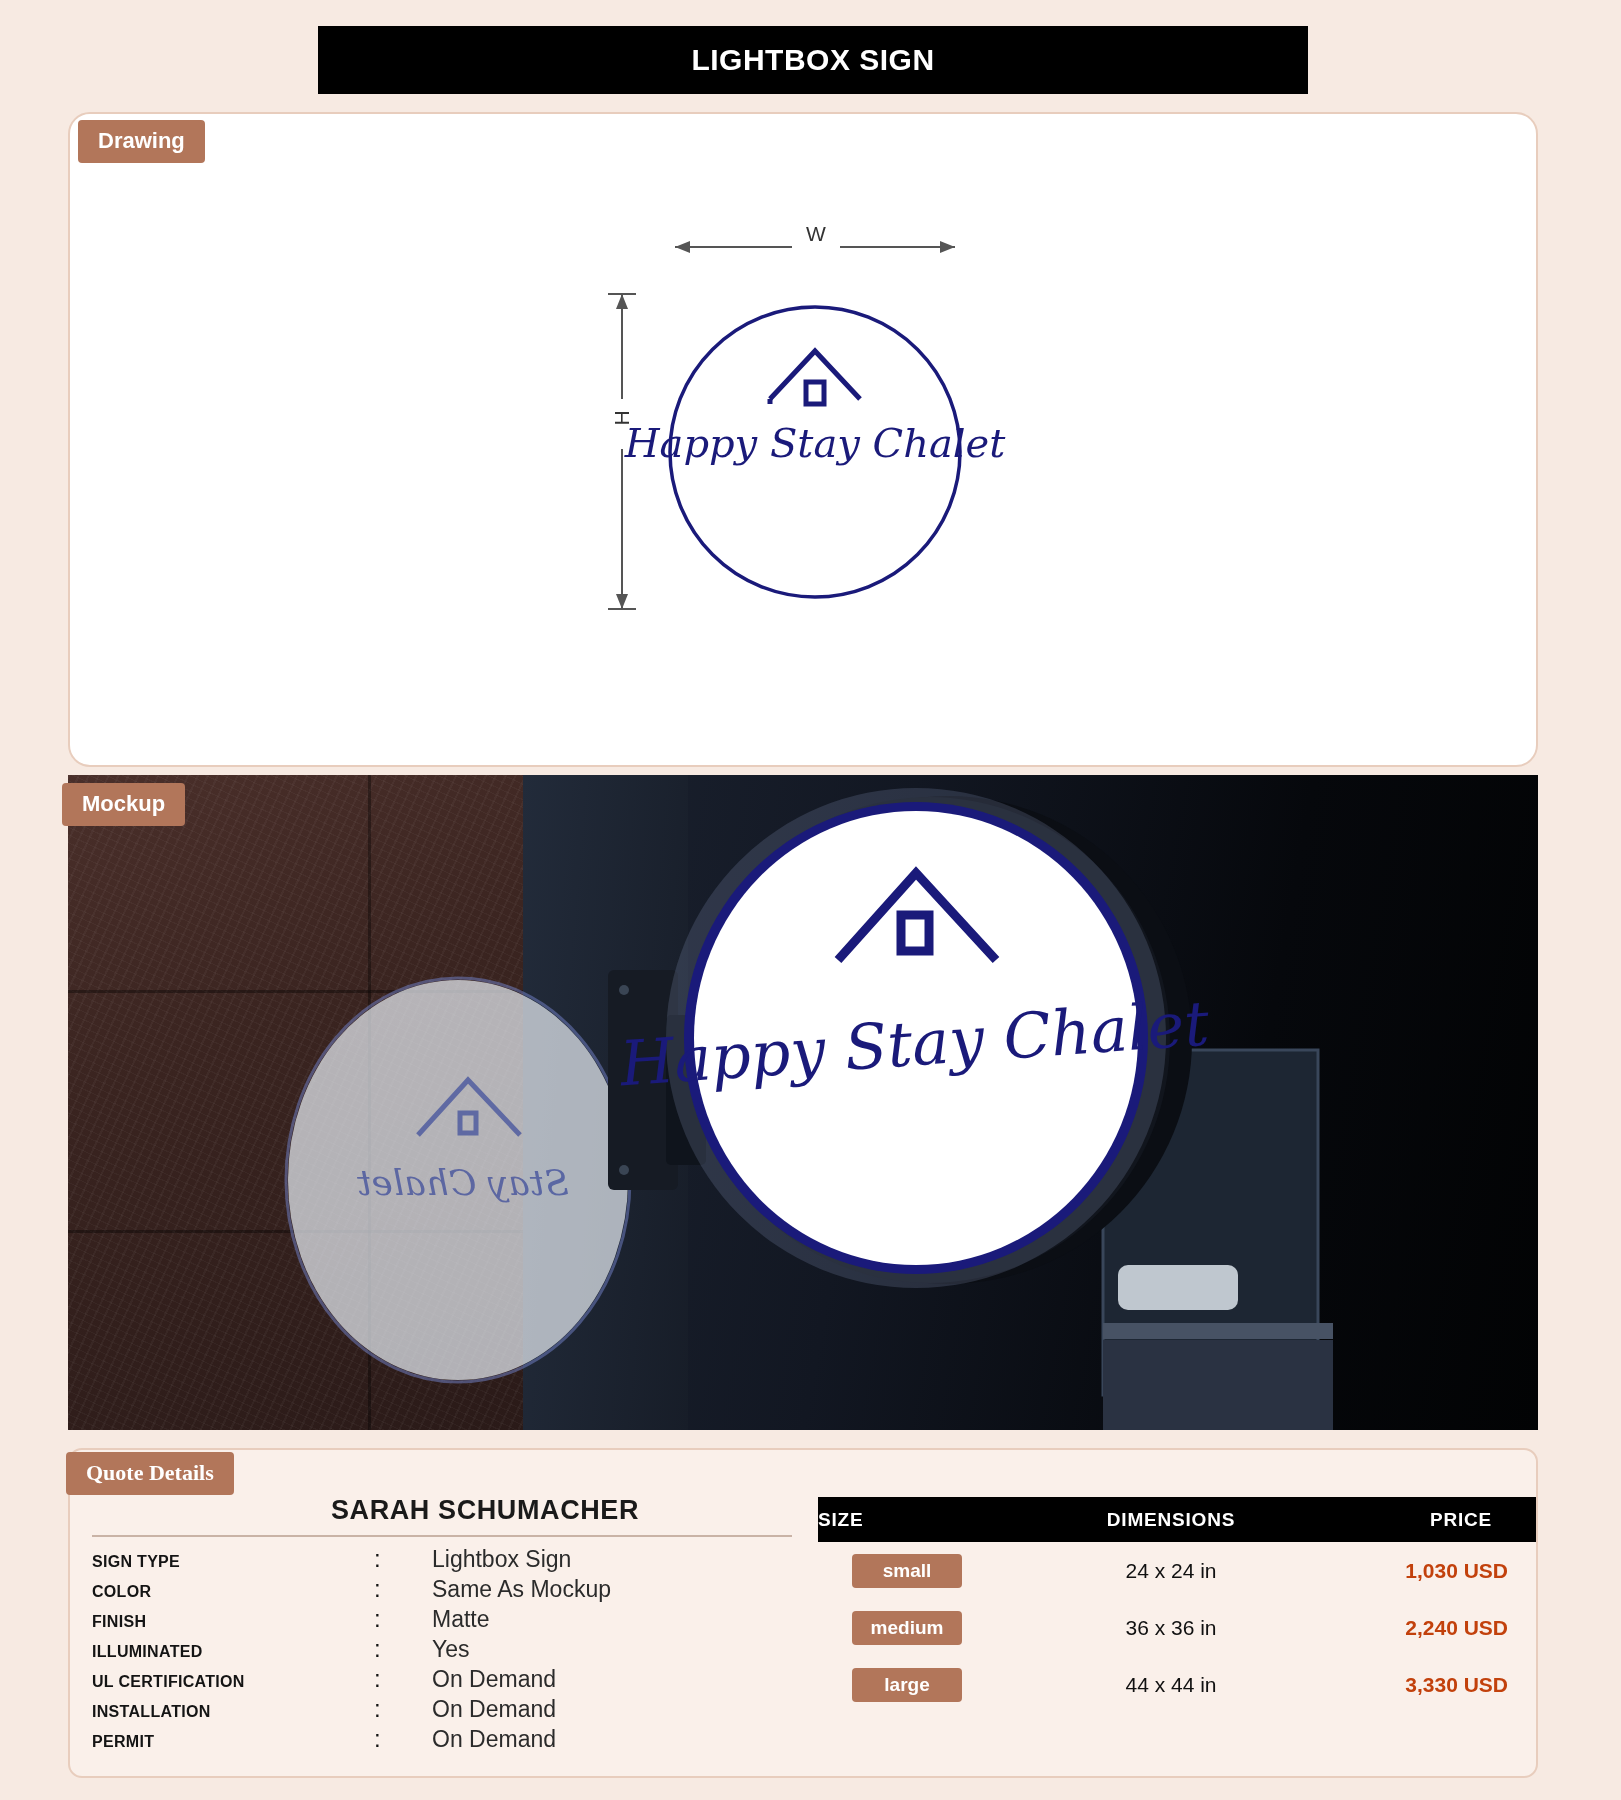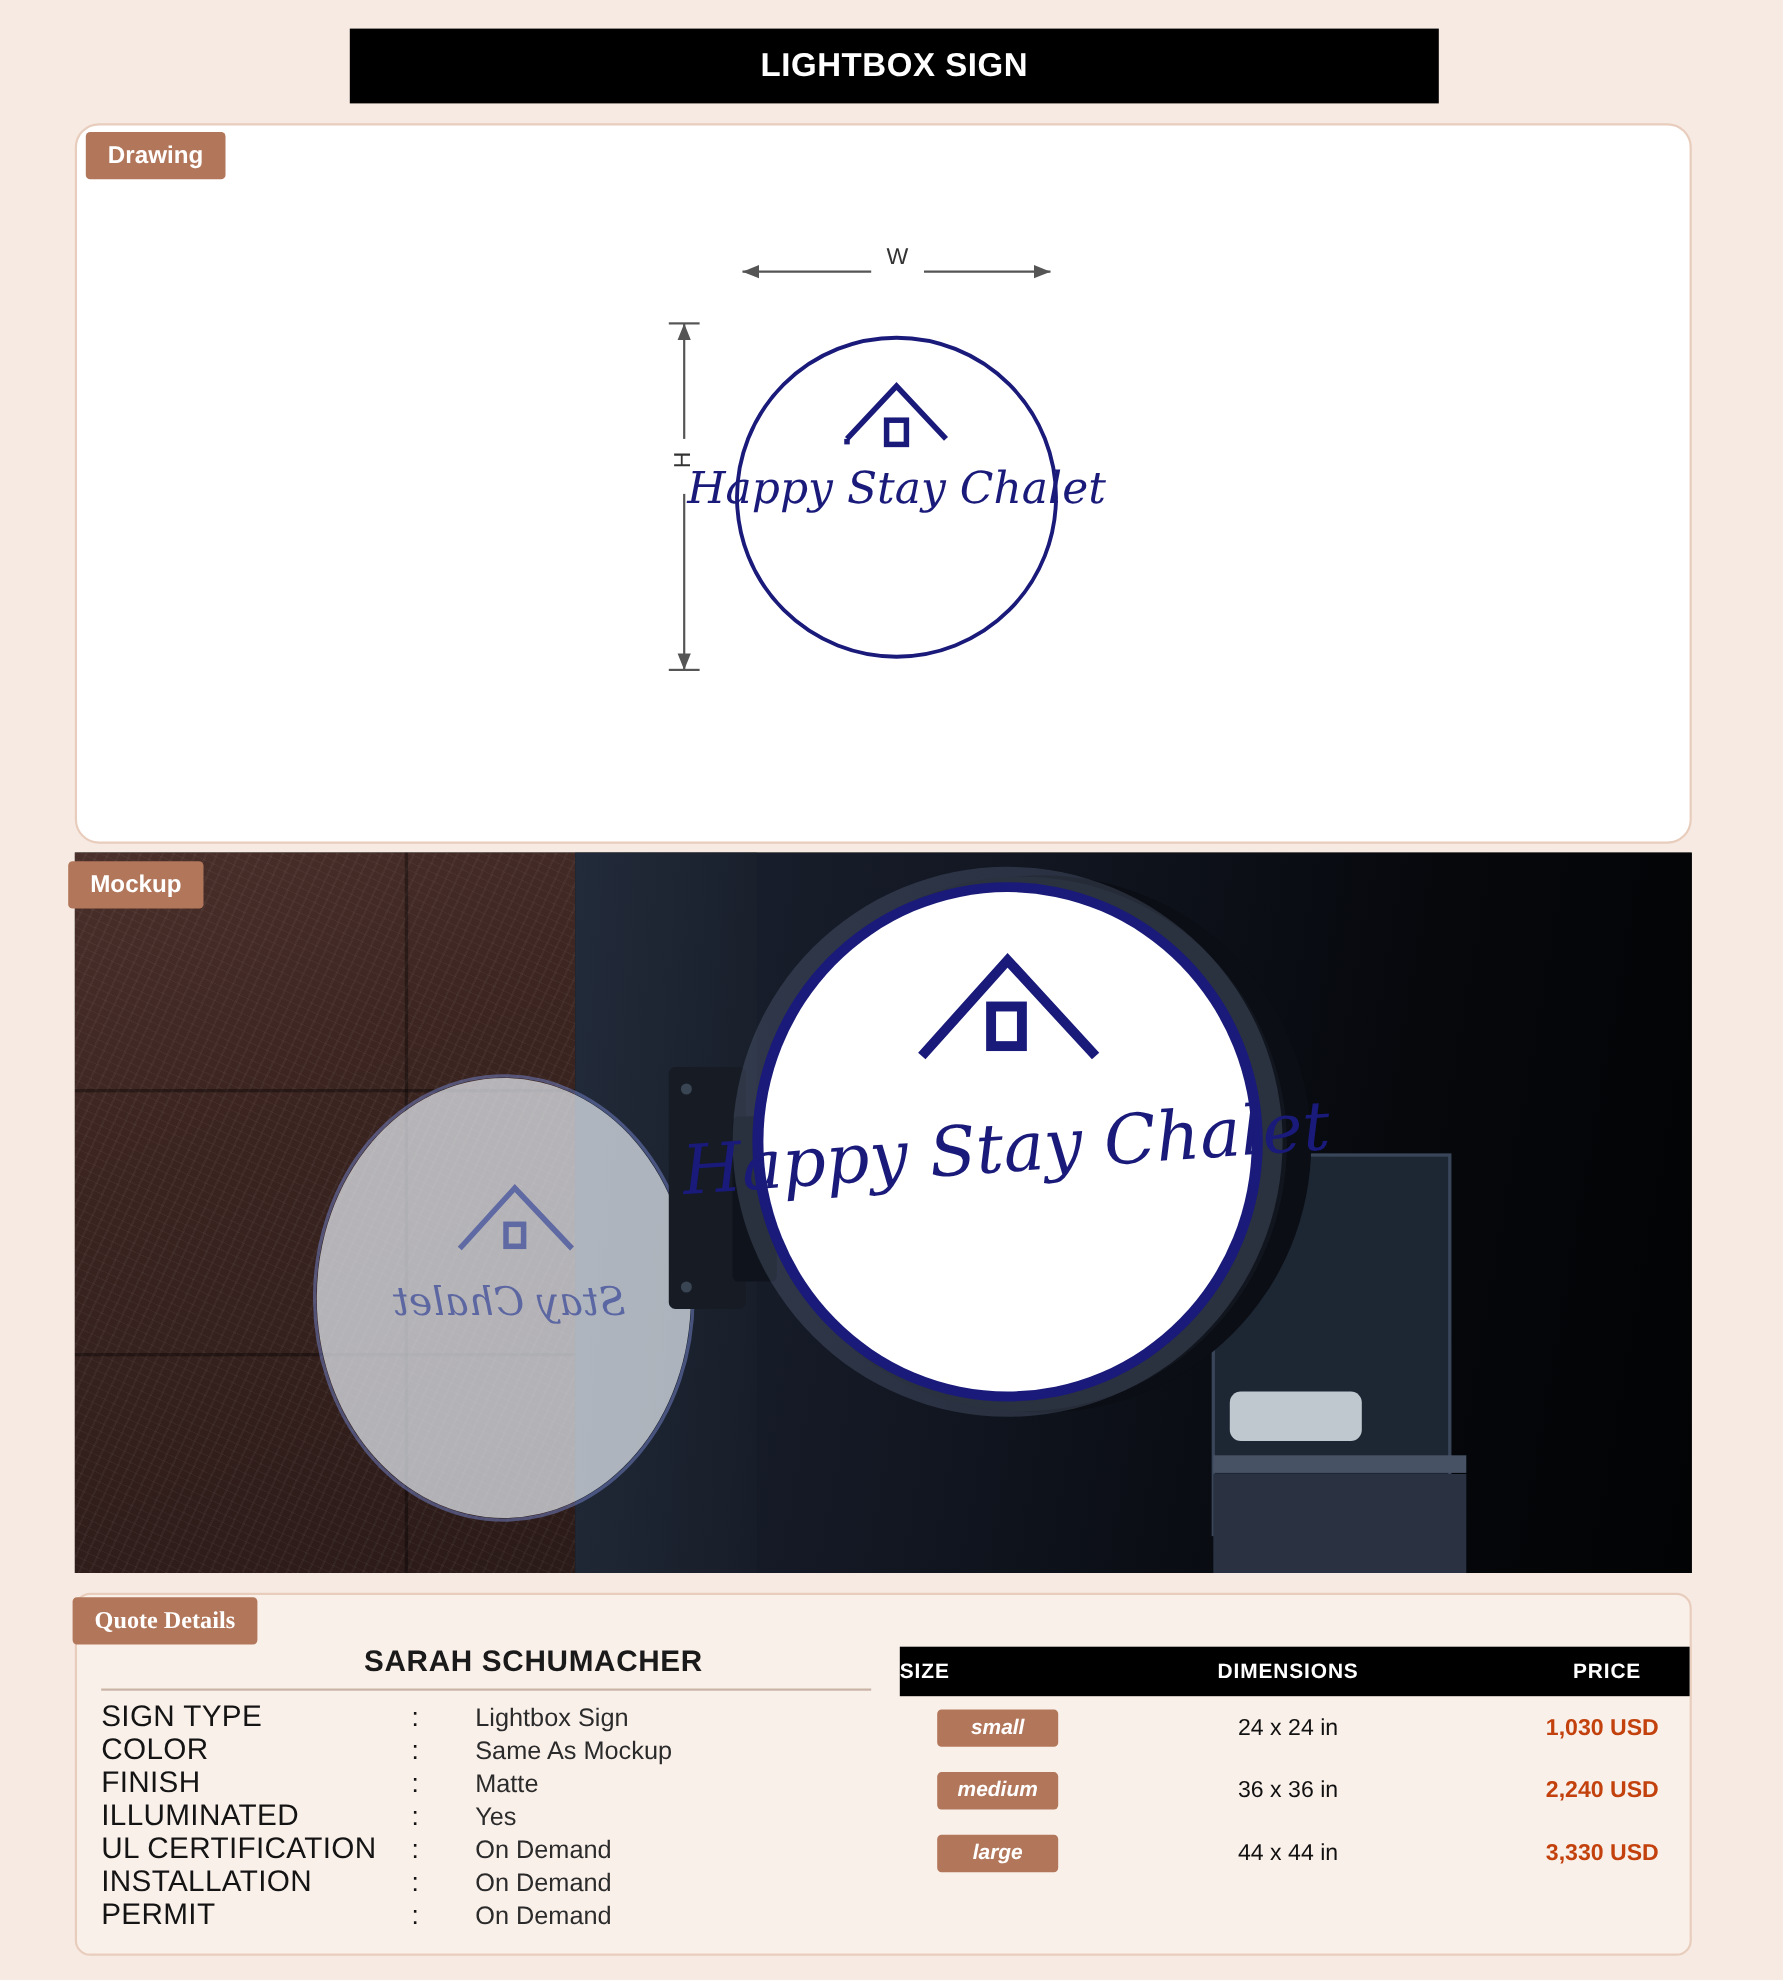--- a/index.html
+++ b/index.html
@@ -139,22 +139,22 @@
     top: 1545px;
     width: 700px;
   }
   .spec-row {
     display: flex;
     align-items: baseline;
     height: 30px;
   }
   .spec-key {
     width: 282px;
-    font-size: 27px;
-    font-weight: normal;
+    font-size: 16px;
+    font-weight: bold;
     color: #141414;
     letter-spacing: 0.3px;
   }
   .spec-colon {
     width: 58px;
     font-size: 24px;
     color: #141414;
   }
   .spec-val {
     font-size: 23px;
@@ -191,21 +191,20 @@
   .size-pill {
     background: #b2765a;
     color: #fff;
     font-size: 19px;
     font-weight: bold;
     padding: 6px 0;
     border-radius: 4px;
     width: 110px;
     text-align: center;
     margin: 0 auto;
-    font-style: italic;
   }
   .size-cell { width: 178px; display: flex; justify-content: center; }
   .dim-cell { width: 350px; text-align: center; font-size: 21px; font-weight: normal; color: #111; }
   .price-cell { width: 190px; text-align: right; padding-right: 28px; font-size: 21px; font-weight: bold; color: #c2410c; }
 </style>
 </head>
 <body>
 
 <div class="page">
 

